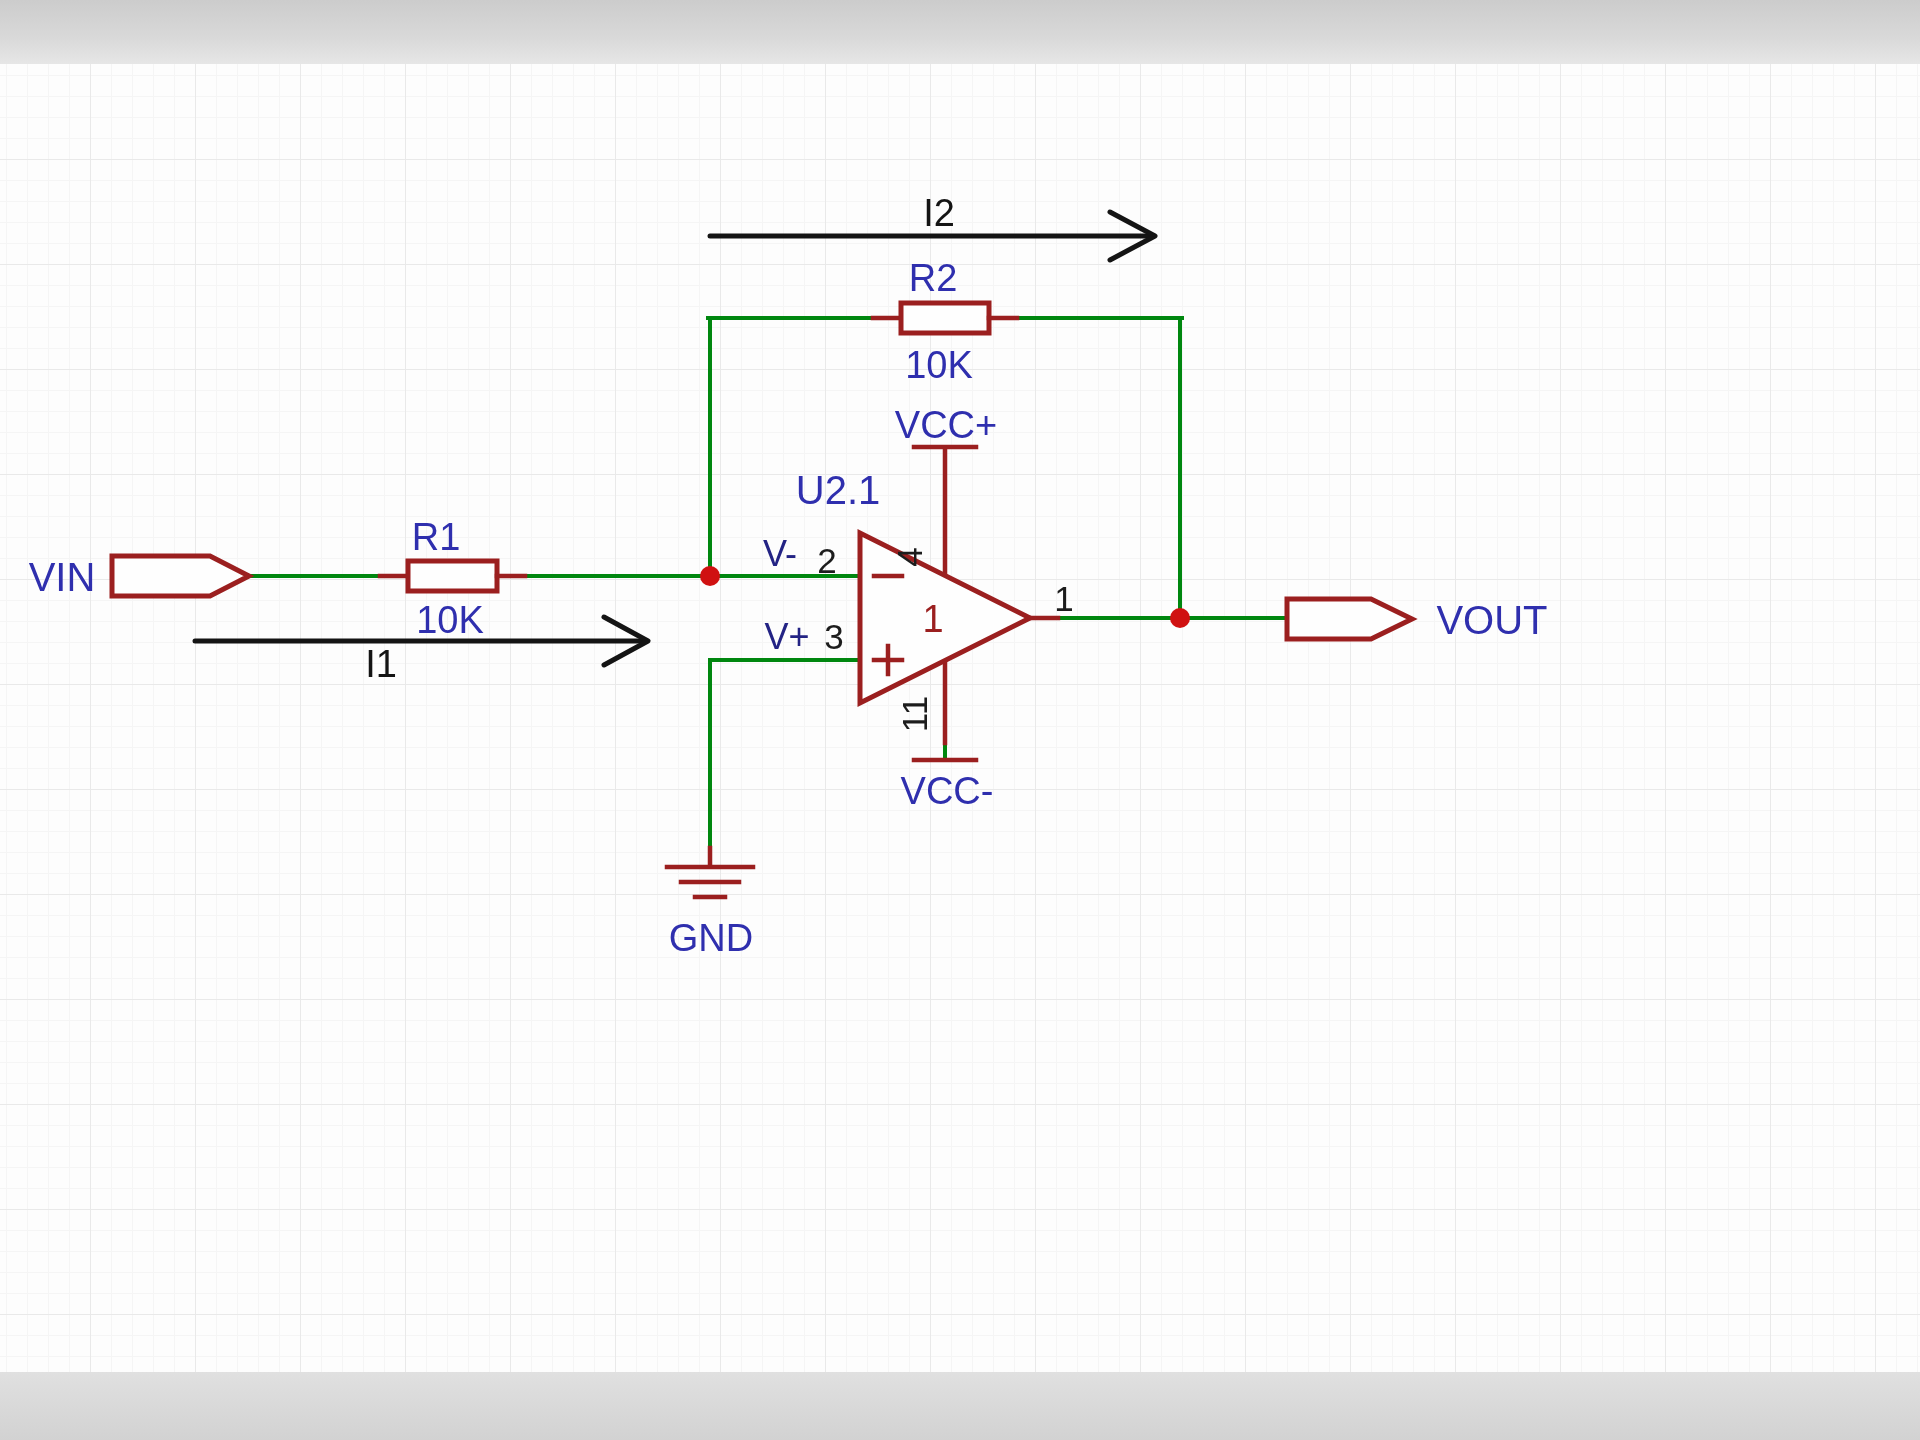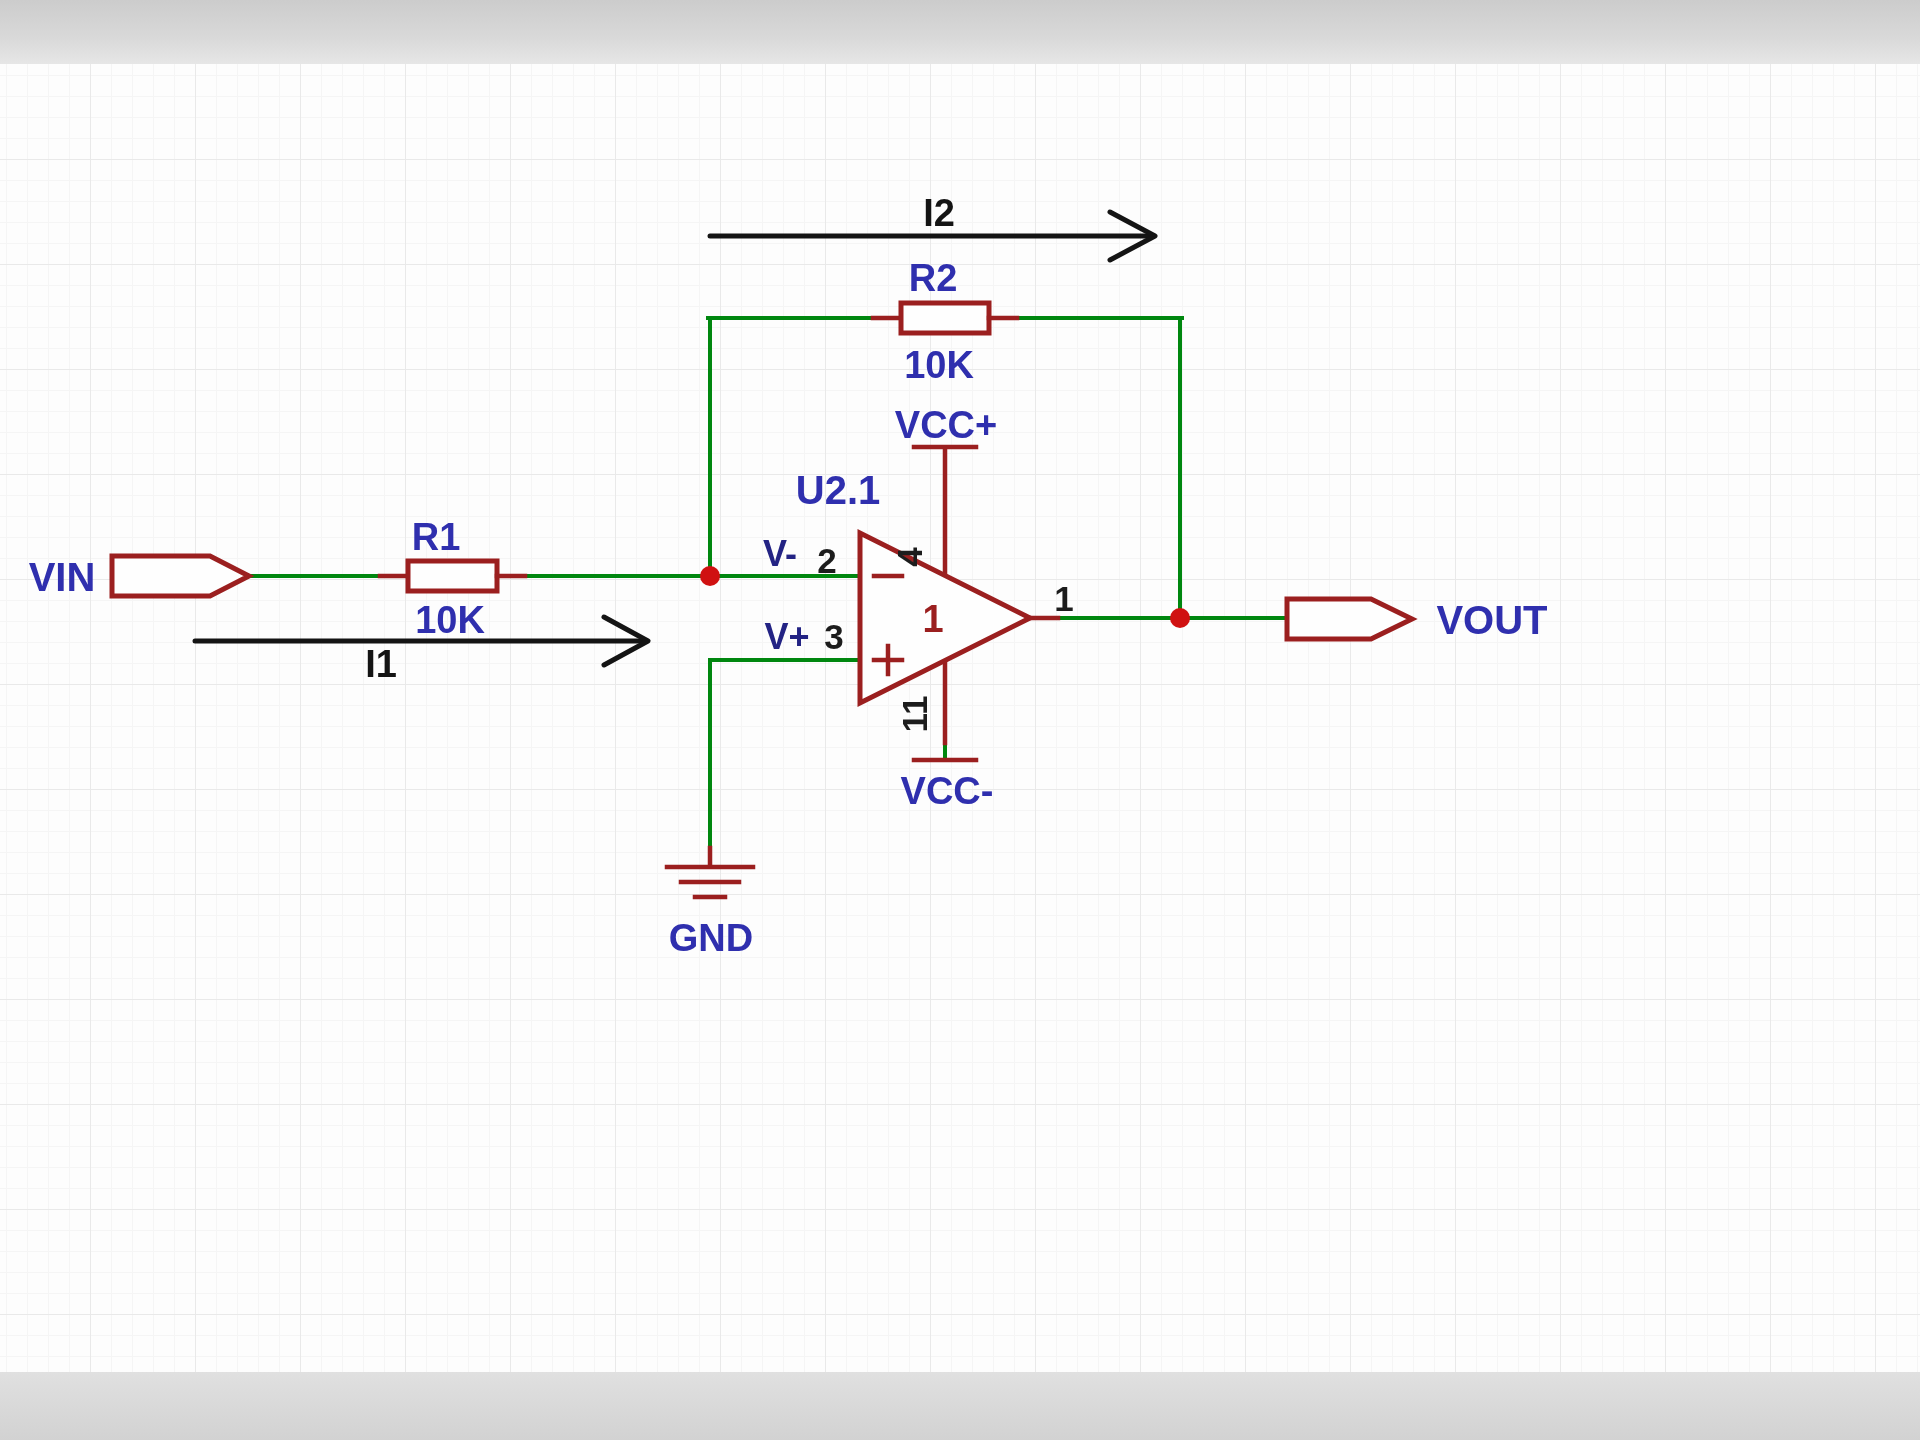--- a/index.html
+++ b/index.html
@@ -18,21 +18,20 @@
     --pin-name: #232384;
     --pin-number: #1c1c1c;
     --junction: #d01111;
     --arrow: #141414;
   }
   .stage {
     position: relative;
     width: 1920px;
     height: 1440px;
     background: #fdfdfd;
-    font-weight: bold;
   }
   .band-top {
     position: absolute;
     left: 0; top: 0;
     width: 1920px; height: 64px;
     background: linear-gradient(180deg, #cccccc 0%, #d9d9d9 60%, #e6e6e6 100%);
   }
   .band-bottom {
     position: absolute;
     left: 0; top: 1372px;

